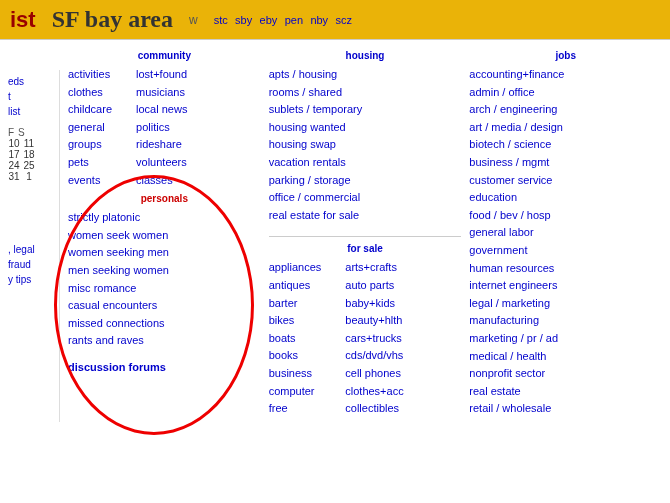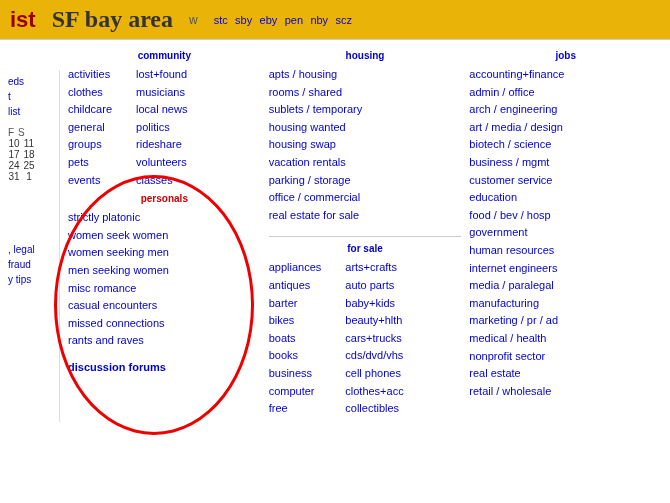--- a/index.html
+++ b/index.html
@@ -287,24 +287,25 @@
         <div class="single-col">
           <a>accounting+finance</a>
           <a>admin / office</a>
           <a>arch / engineering</a>
           <a>art / media / design</a>
           <a>biotech / science</a>
           <a>business / mgmt</a>
           <a>customer service</a>
           <a>education</a>
           <a>food / bev / hosp</a>
+          <a>general labor</a>
           <a>government</a>
           <a>human resources</a>
           <a>internet engineers</a>
-          <a>media / paralegal</a>
+          <a>legal / marketing</a>
           <a>manufacturing</a>
           <a>marketing / pr / ad</a>
           <a>medical / health</a>
           <a>nonprofit sector</a>
           <a>real estate</a>
           <a>retail / wholesale</a>
         </div>
       </div>
 
     </div>

